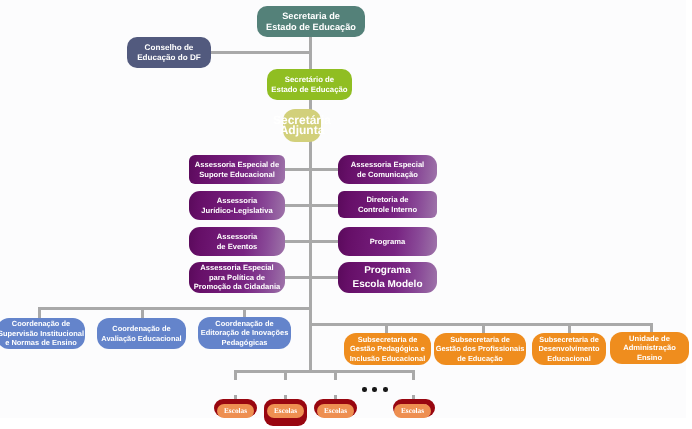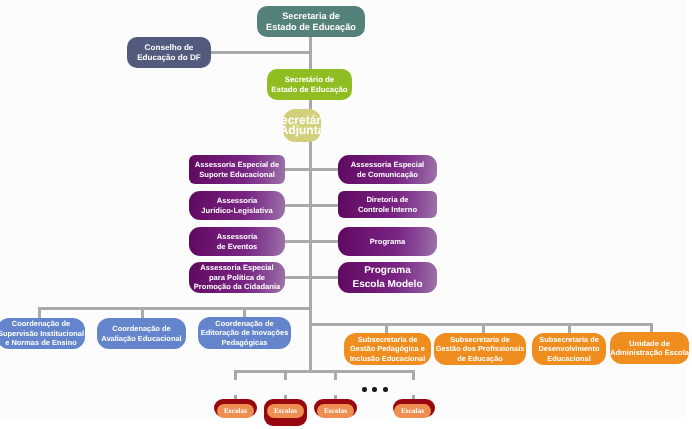--- a/index.html
+++ b/index.html
@@ -133,21 +133,21 @@
 Gestão dos Profissionais
 de Educação</span>
     </div>
   <div class="node n-orange" style="left:532px;top:333px;width:74px;height:32px;font-size:7.4px;line-height:9.6px;border-radius:12px;">
       <span>Subsecretaria de
 Desenvolvimento
 Educacional</span>
     </div>
   <div class="node n-orange" style="left:610px;top:332px;width:79px;height:32px;font-size:7.57px;line-height:9.4px;border-radius:12px;">
       <span>Unidade de
-Administração Escola</span>
+Administração Ensino</span>
     </div>
   <div class="node n-darkred" style="left:214px;top:379px;width:43px;height:18px;font-size:7.9px;line-height:10px;border-radius:9px;">
       <span>DRE 1</span>
     </div>
   <div class="node n-darkred" style="left:264px;top:379px;width:43px;height:27px;font-size:7.9px;line-height:10px;border-radius:9px;">
       <span>DRE 2</span>
     </div>
   <div class="node n-darkred" style="left:314px;top:379px;width:43px;height:18px;font-size:7.9px;line-height:10px;border-radius:9px;">
       <span>DRE 3</span>
     </div>

